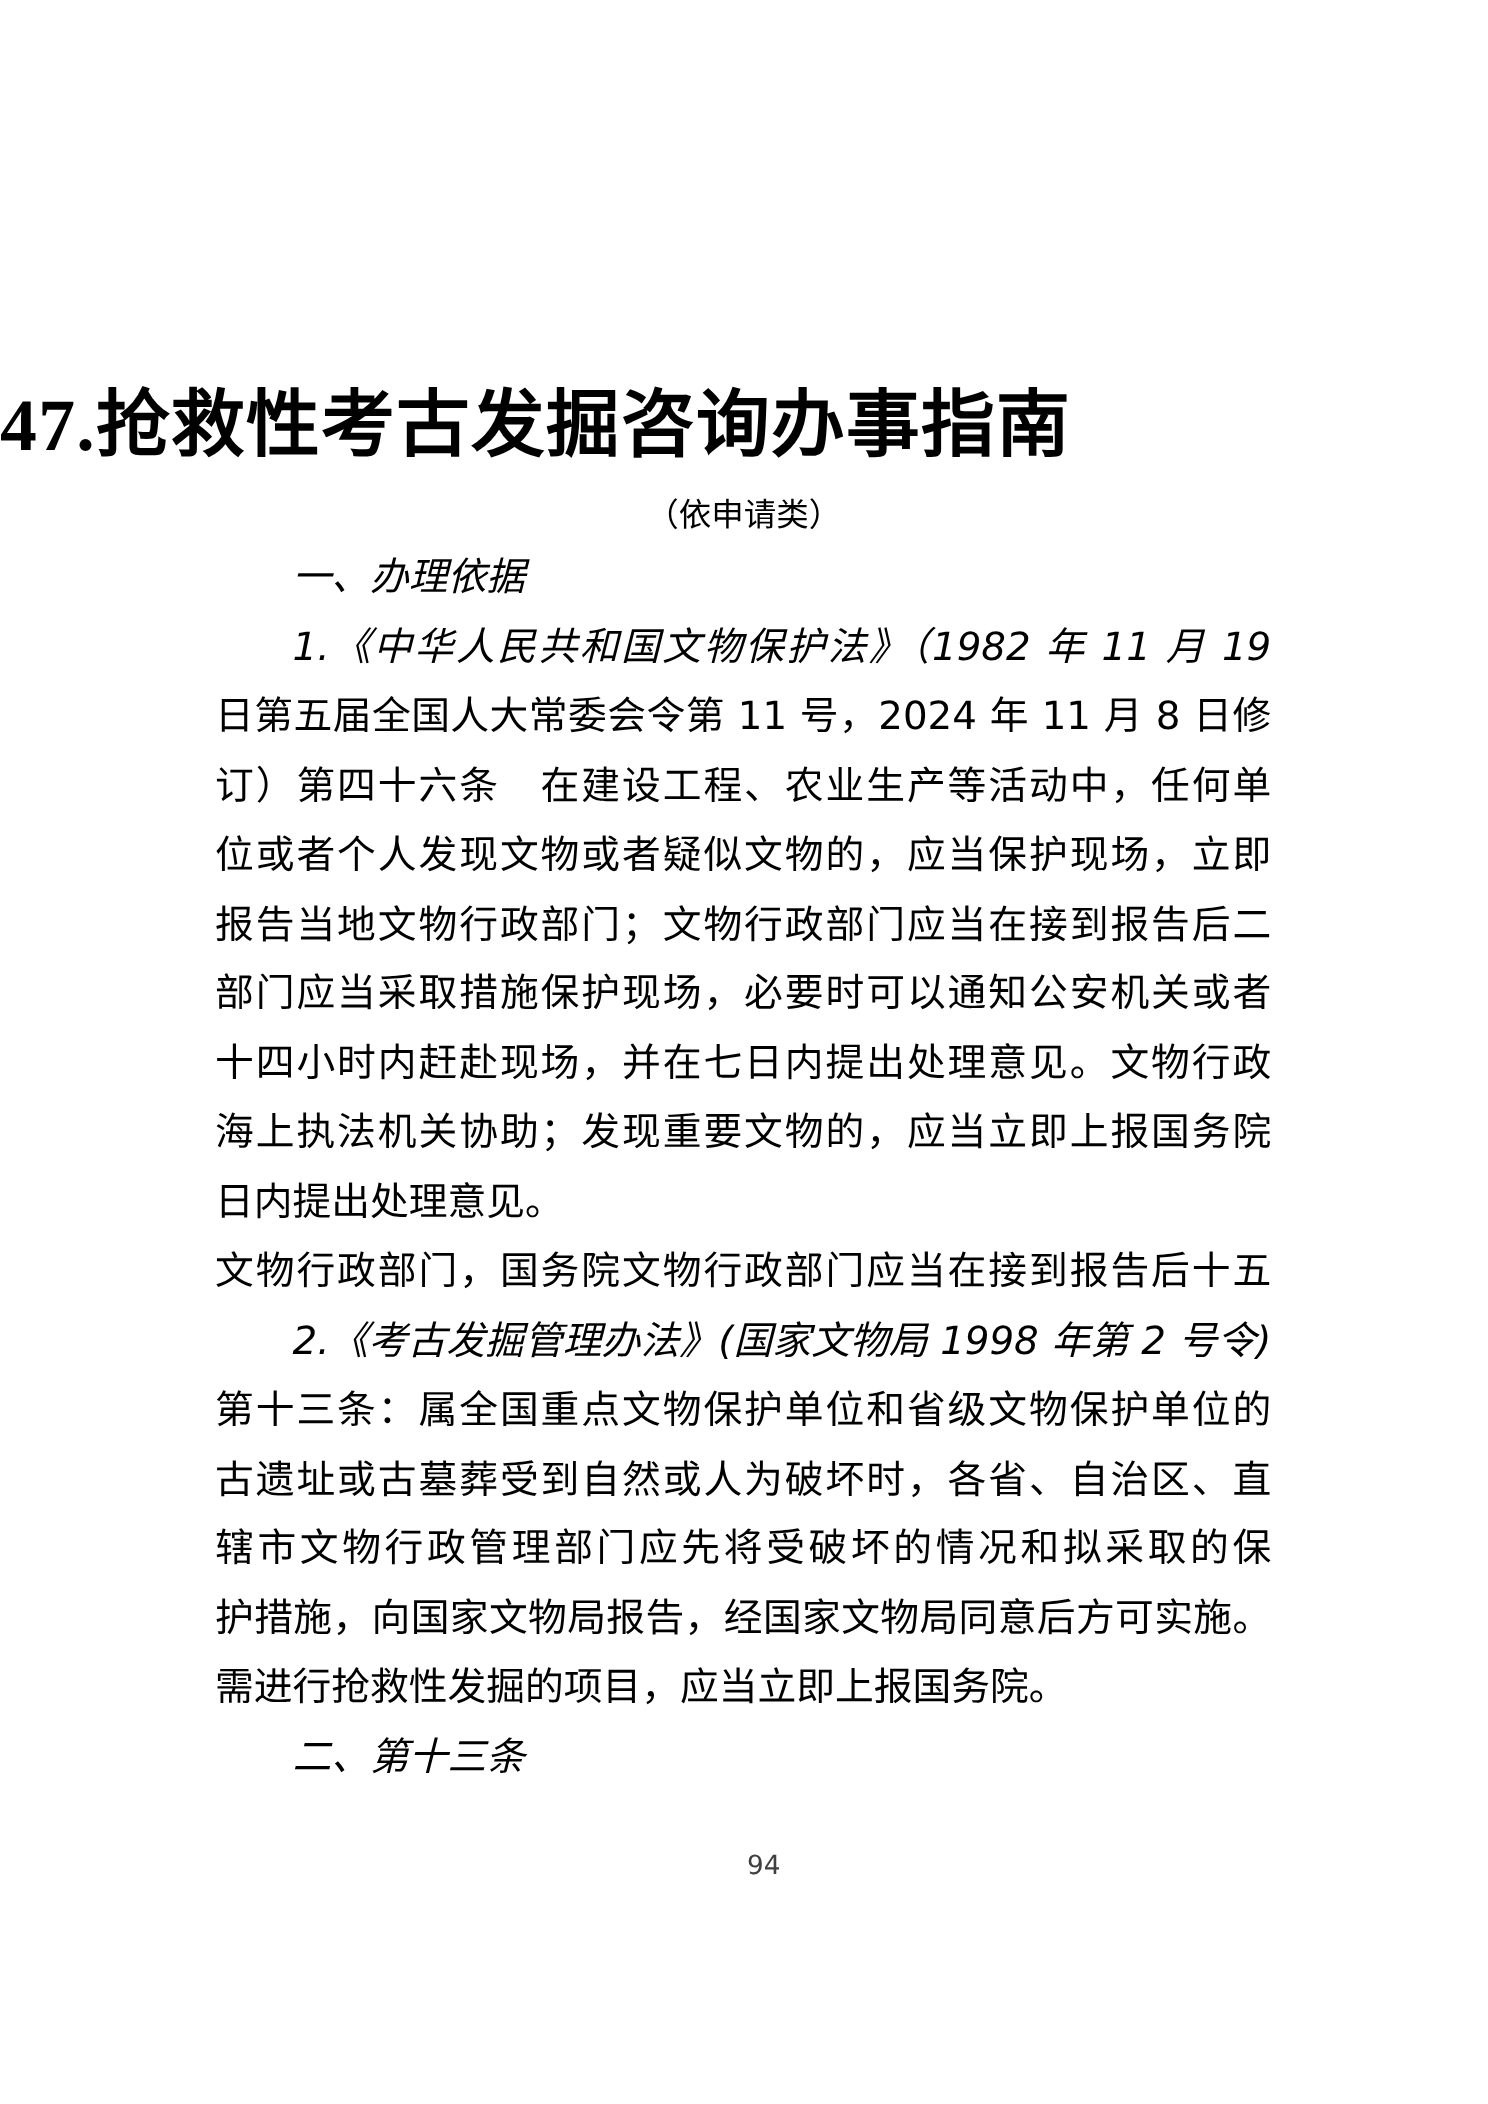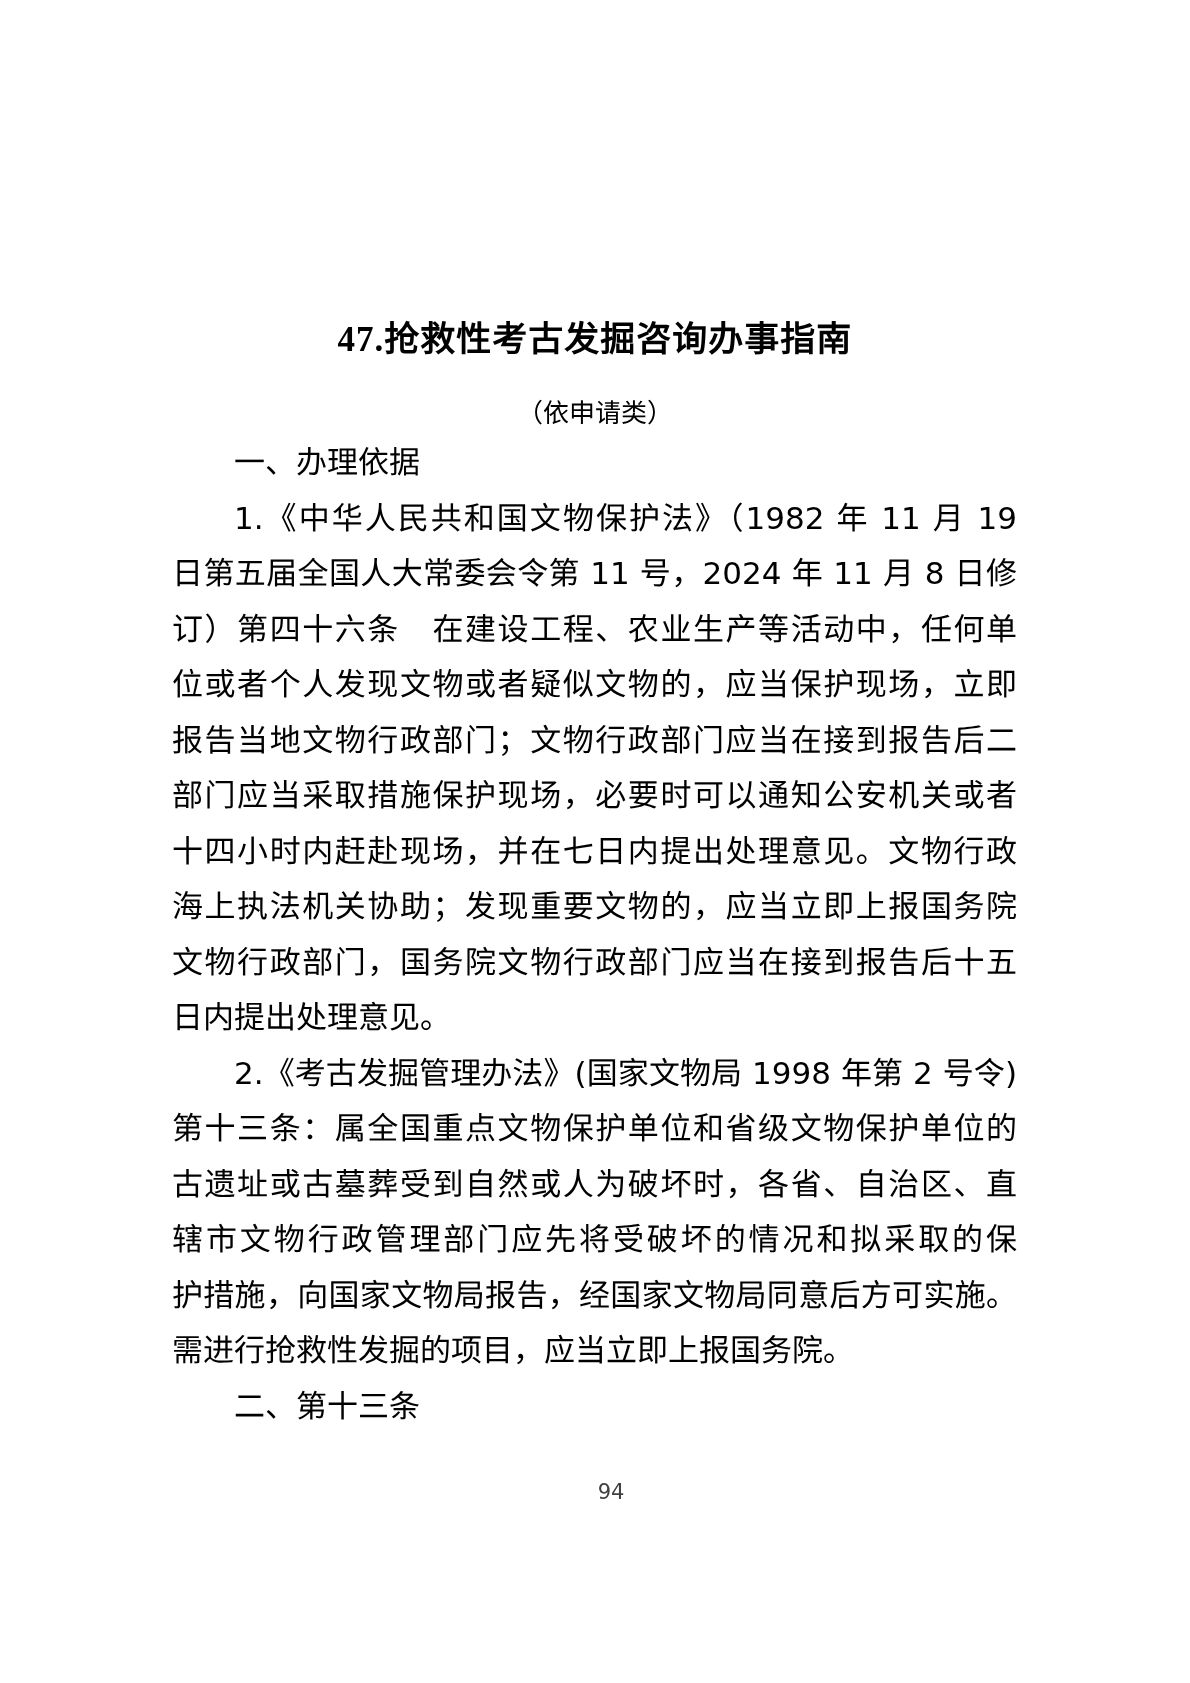--- a/index.html
+++ b/index.html
@@ -15,24 +15,23 @@
     color: #000000;
     overflow: hidden;
     font-family: "DejaVu Sans", "Liberation Sans", sans-serif;
   }
   .title {
     position: absolute;
     top: 312px;
     left: 0;
     width: 100%;
     margin: 0;
-    text-align: center;
     font-family: "Liberation Serif", "DejaVu Serif", serif;
     font-weight: 700;
-    font-size: 35px;
+    font-size: 59px;
     line-height: 56px;
     letter-spacing: 1px;
     white-space: nowrap;
   }
   .subtitle {
     position: absolute;
     top: 393px;
     left: 0;
     width: 100%;
     text-align: center;
@@ -54,20 +53,21 @@
   }
   .line.j {
     text-align: justify;
     text-align-last: justify;
     -moz-text-align-last: justify;
     text-justify: inter-character;
     white-space: normal;
   }
   .line.ind {
     text-indent: 2em;
+    font-style: italic;
   }
   .pagenum {
     position: absolute;
     top: 1477px;
     left: 16px;
     width: 100%;
     text-align: center;
     font-size: 21px;
     line-height: 30px;
     color: #404040;
@@ -83,22 +83,22 @@
   <div class="content">
       <div class="line ind">一、办理依据</div>
       <div class="line j ind">1.《中华人民共和国文物保护法》（1982 年 11 月 19</div>
       <div class="line j">日第五届全国人大常委会令第 11 号，2024 年 11 月 8 日修</div>
       <div class="line j">订）第四十六条　在建设工程、农业生产等活动中，任何单</div>
       <div class="line j">位或者个人发现文物或者疑似文物的，应当保护现场，立即</div>
       <div class="line j">报告当地文物行政部门；文物行政部门应当在接到报告后二</div>
       <div class="line j">部门应当采取措施保护现场，必要时可以通知公安机关或者</div>
       <div class="line j">十四小时内赶赴现场，并在七日内提出处理意见。文物行政</div>
       <div class="line j">海上执法机关协助；发现重要文物的，应当立即上报国务院</div>
+      <div class="line">日内提出处理意见。</div>
       <div class="line j">文物行政部门，国务院文物行政部门应当在接到报告后十五</div>
-      <div class="line">日内提出处理意见。</div>
       <div class="line j ind">2.《考古发掘管理办法》(国家文物局 1998 年第 2 号令)</div>
       <div class="line j">第十三条：属全国重点文物保护单位和省级文物保护单位的</div>
       <div class="line j">古遗址或古墓葬受到自然或人为破坏时，各省、自治区、直</div>
       <div class="line j">辖市文物行政管理部门应先将受破坏的情况和拟采取的保</div>
       <div class="line j">护措施，向国家文物局报告，经国家文物局同意后方可实施。</div>
       <div class="line">需进行抢救性发掘的项目，应当立即上报国务院。</div>
       <div class="line ind">二、第十三条</div>
     </div>
   <div class="pagenum">94</div>
 </div>

